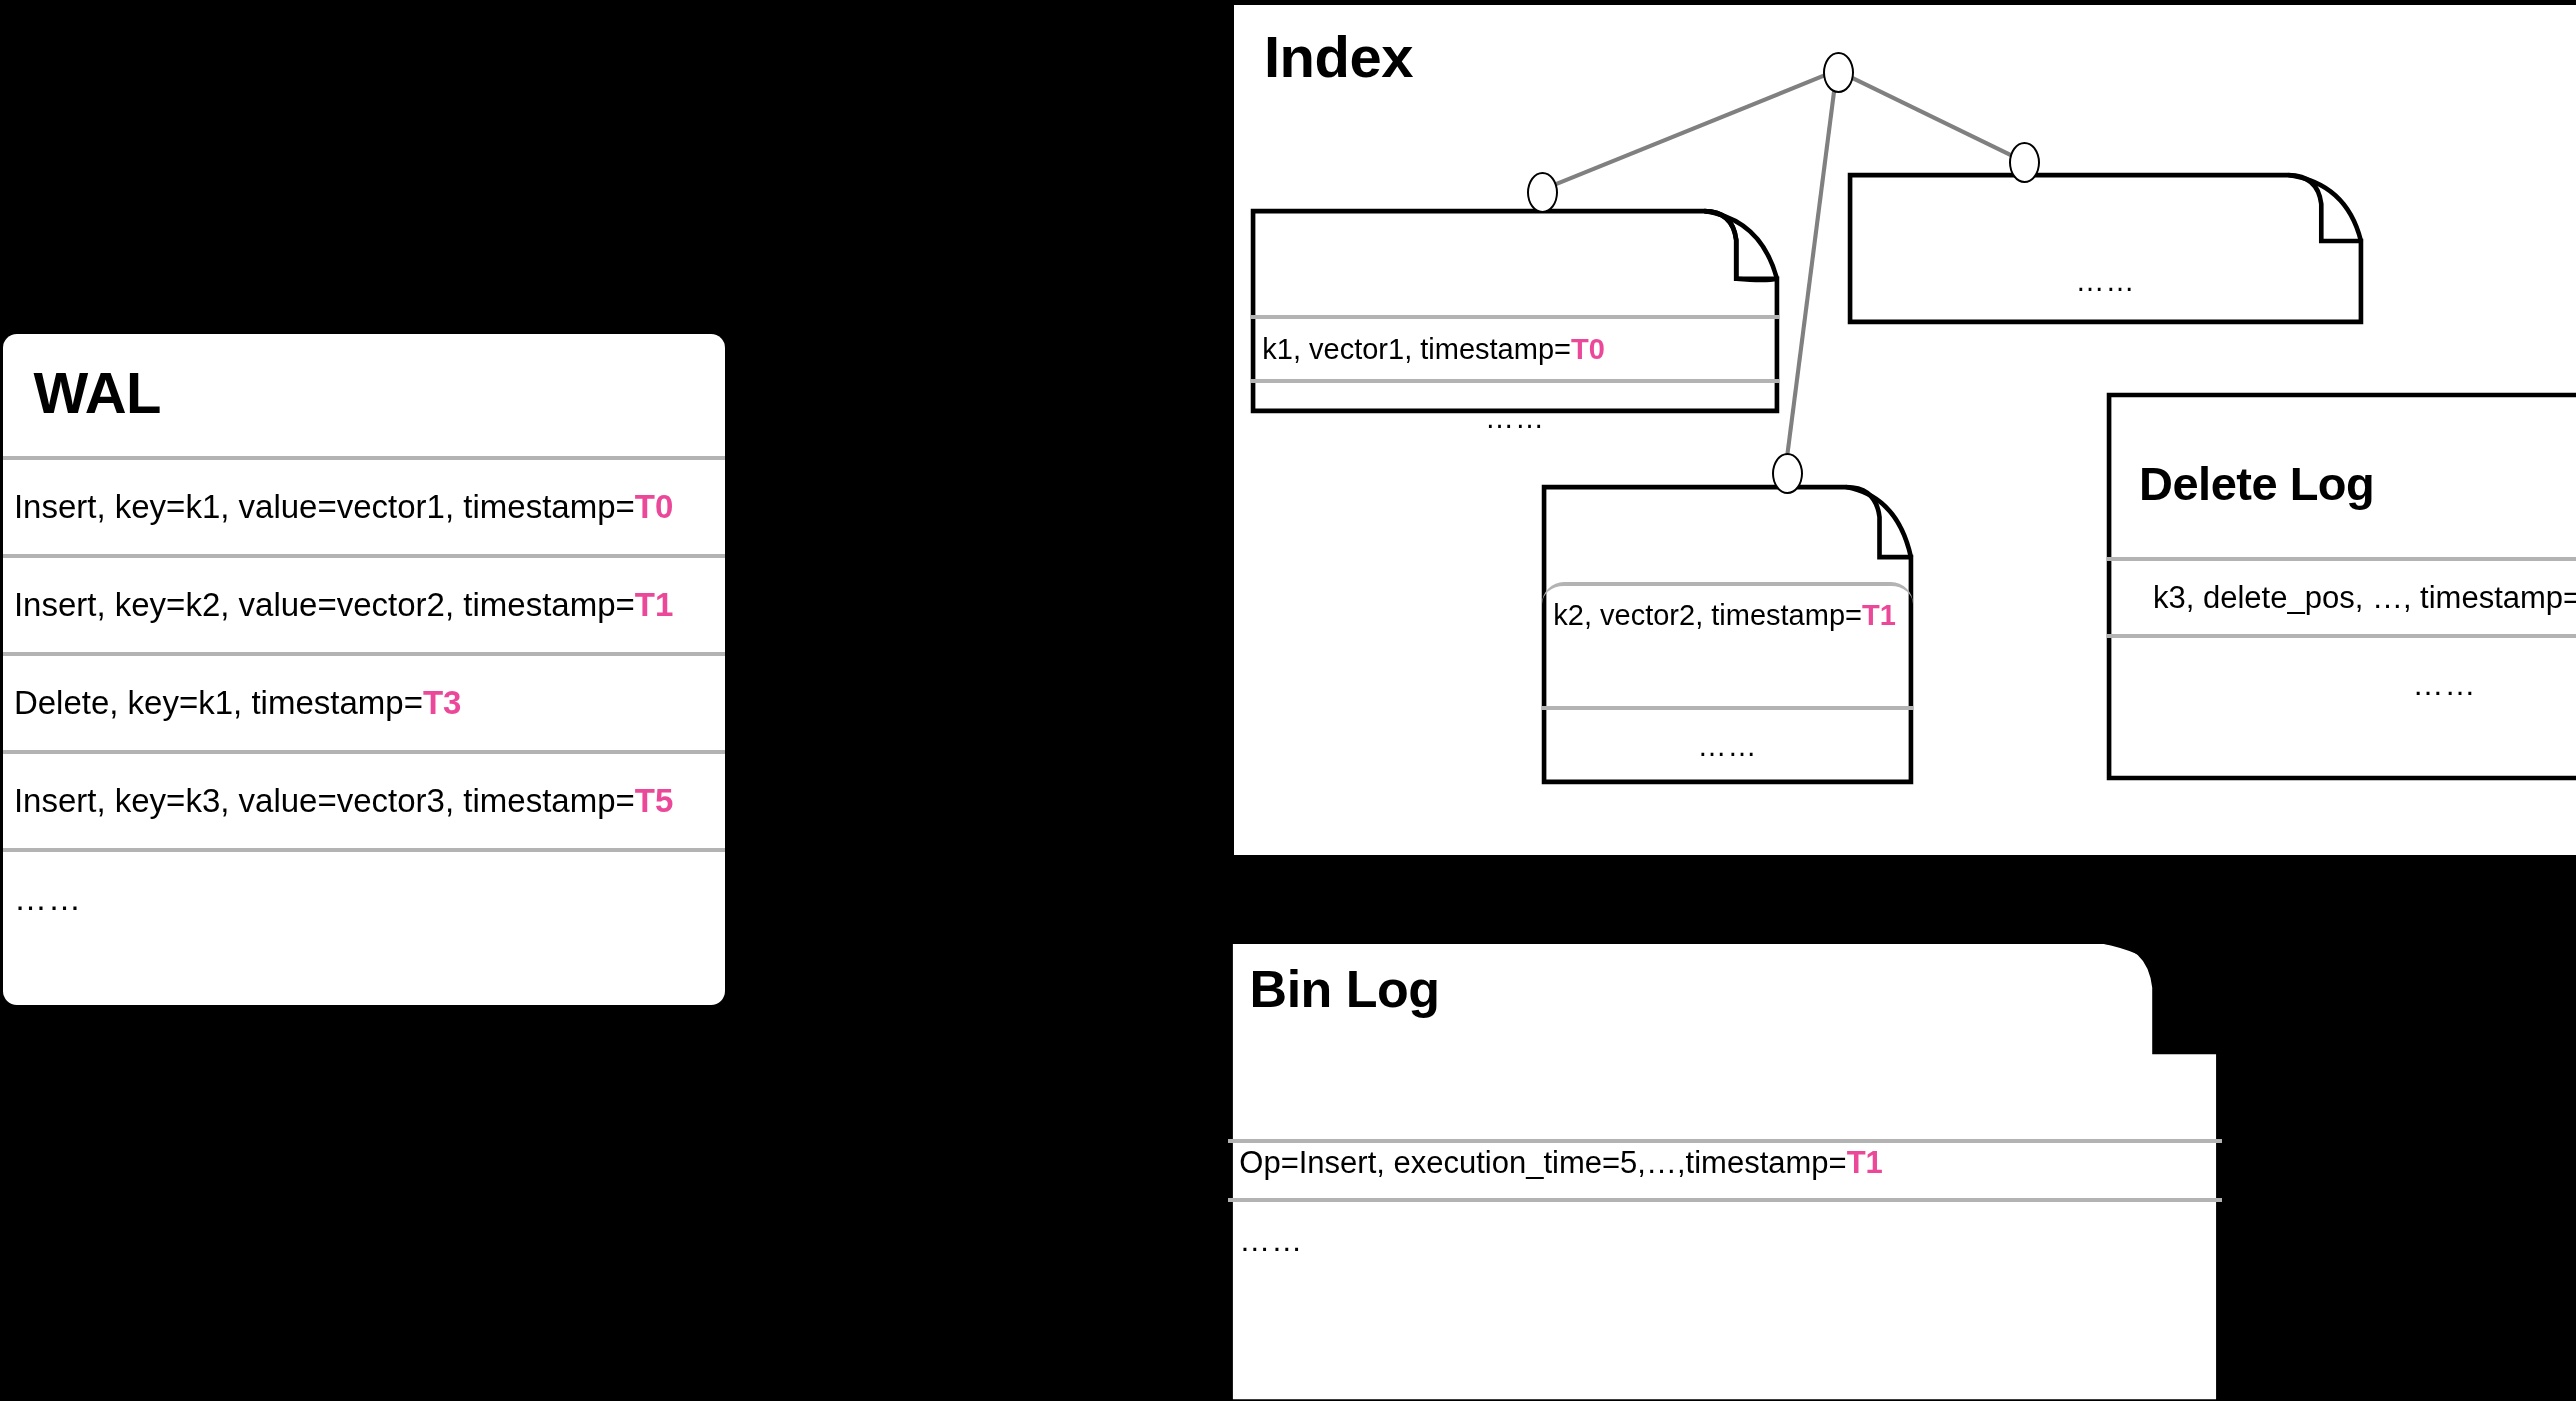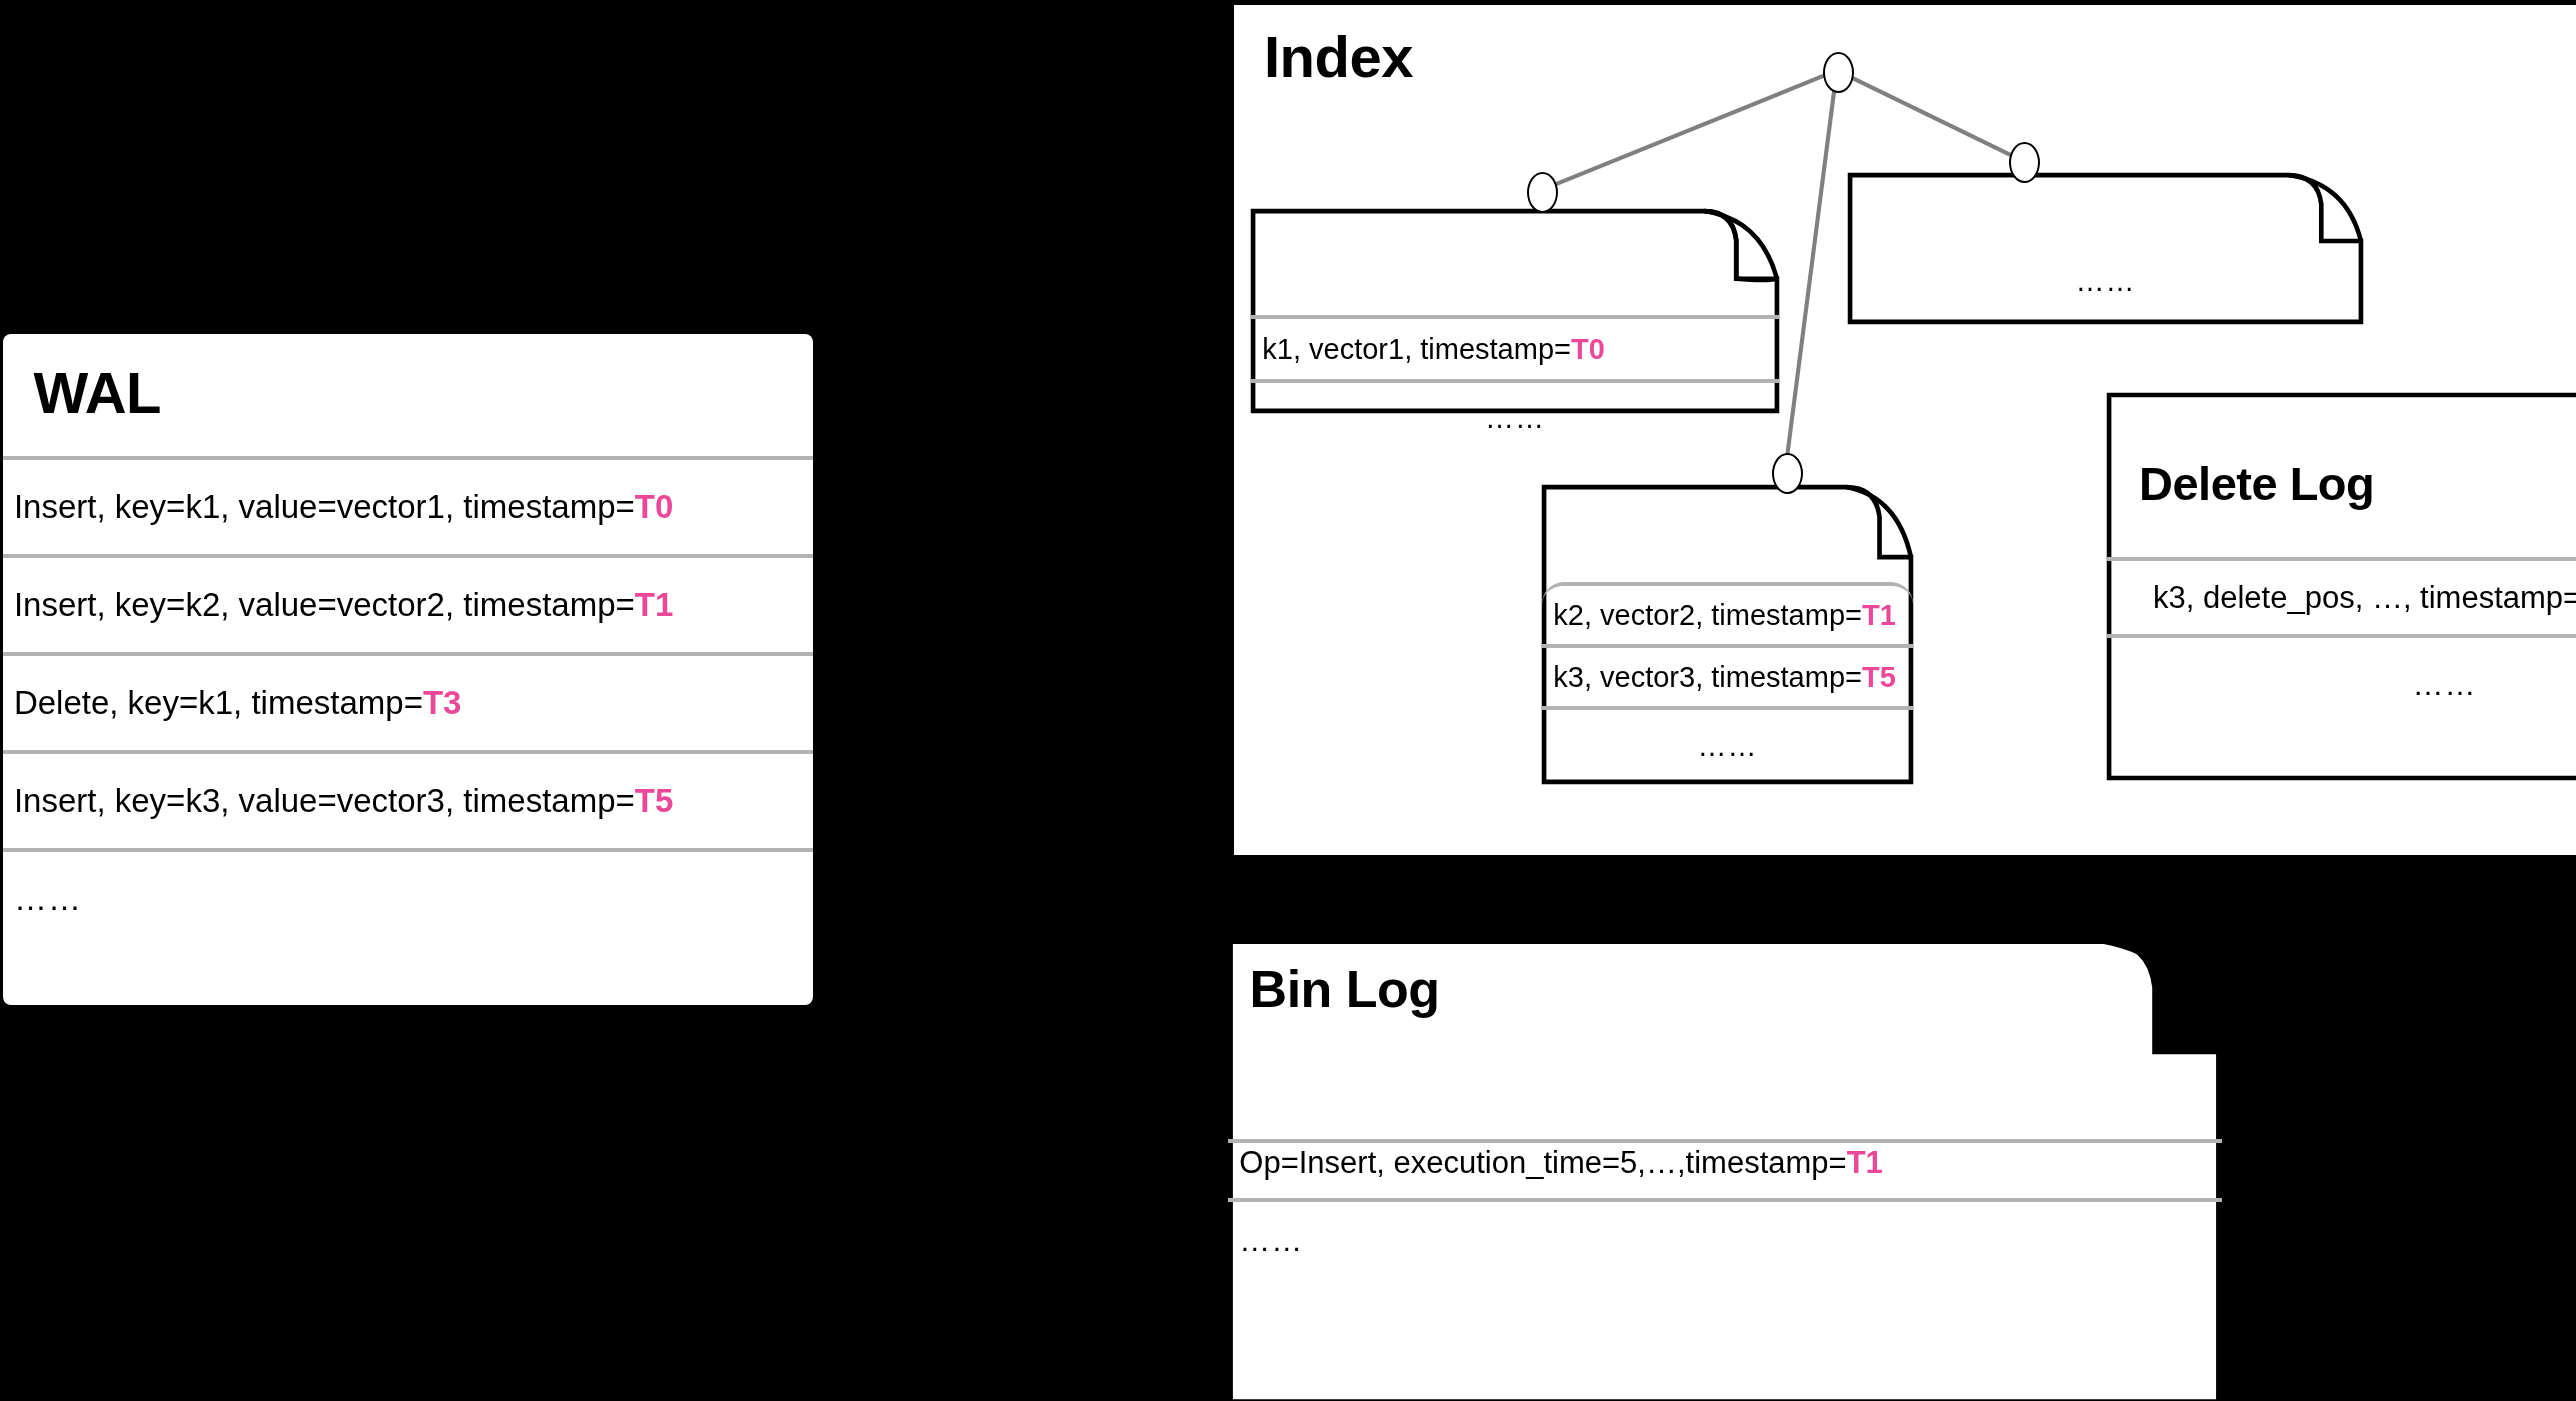--- a/index.html
+++ b/index.html
@@ -4,21 +4,21 @@
 <style>
   html,body{margin:0;padding:0;background:#000;}
   body{width:2817px;height:1402px;position:relative;overflow:hidden;
        font-family:"Liberation Sans","DejaVu Sans",sans-serif;}
 
   .panel{position:absolute;background:#fff;box-sizing:border-box;}
   .panel-title{position:absolute;font-weight:bold;color:#000;letter-spacing:-0.5px;
                font-family:"Liberation Sans","DejaVu Sans",sans-serif;}
 
   
-  #wal{left:2.6px;top:334px;width:810px;height:671px;border-radius:8px;}
+  #wal{left:2.6px;top:334px;width:722px;height:671px;border-radius:14px;}
   #wal .panel-title{left:31px;top:25px;font-size:58px;}
 
   
   #index{left:1234px;top:5.2px;width:1579px;height:850px;}
   #index .panel-title{left:30px;top:17.5px;font-size:58px;}
 
   
   .doccard{position:absolute;}
   .doccard svg{position:absolute;left:0;top:0;width:100%;height:100%;overflow:visible;}
   .doccard .rows{position:absolute;left:0;top:0;width:100%;height:100%;}
@@ -107,23 +107,20 @@
 
   <div class="doccard" id="card-k2" style="left:308px;top:480px;width:371px;height:299px;">
     <svg viewBox="0 0 720 580" preserveAspectRatio="none">
       <path d="M4,4 L590,4 Q648,4 655,62 L655,140 L716,140 L716,576 L4,576 Z" fill="#ffffff" stroke="#000000" stroke-width="9"></path>
       <path d="M590,4 Q690,22 716,140" fill="none" stroke="#000000" stroke-width="9"></path>
     </svg>
     <div class="rows">
         <div class="drow left" style="top: 97px; height: 62px; border-radius: 22px;">
           <span class="txt" style="font-size: 29px;">k2, vector2, timestamp=<span class="ts">T1</span></span>
         </div>
-        <div class="drow left" style="top: 159px; height: 62px;">
-          <span class="txt" style="font-size: 29px;">k3, vector3, timestamp=<span class="ts">T5</span></span>
-        </div>
         <div class="drow center" style="top: 221px; height: 76px;">
           <span class="txt dots" style="font-size: 29px;">……</span>
         </div>
       </div>
   </div>
 <div class="node" style="left: 589px; top: 47px; width: 27px; height: 37px;"></div>
     <div class="node" style="left: 293px; top: 167px; width: 27px; height: 37px;"></div>
     <div class="node" style="left: 775px; top: 137px; width: 27px; height: 37px;"></div>
     <div class="node" style="left: 538px; top: 448px; width: 27px; height: 37px;"></div>
   </div>

